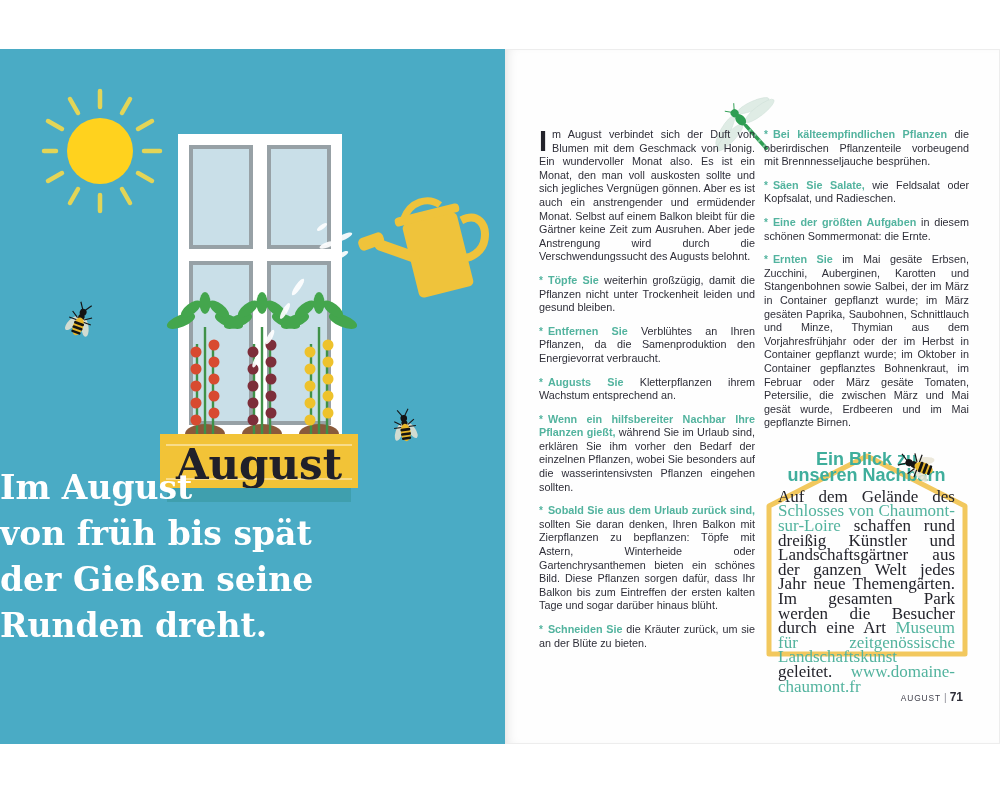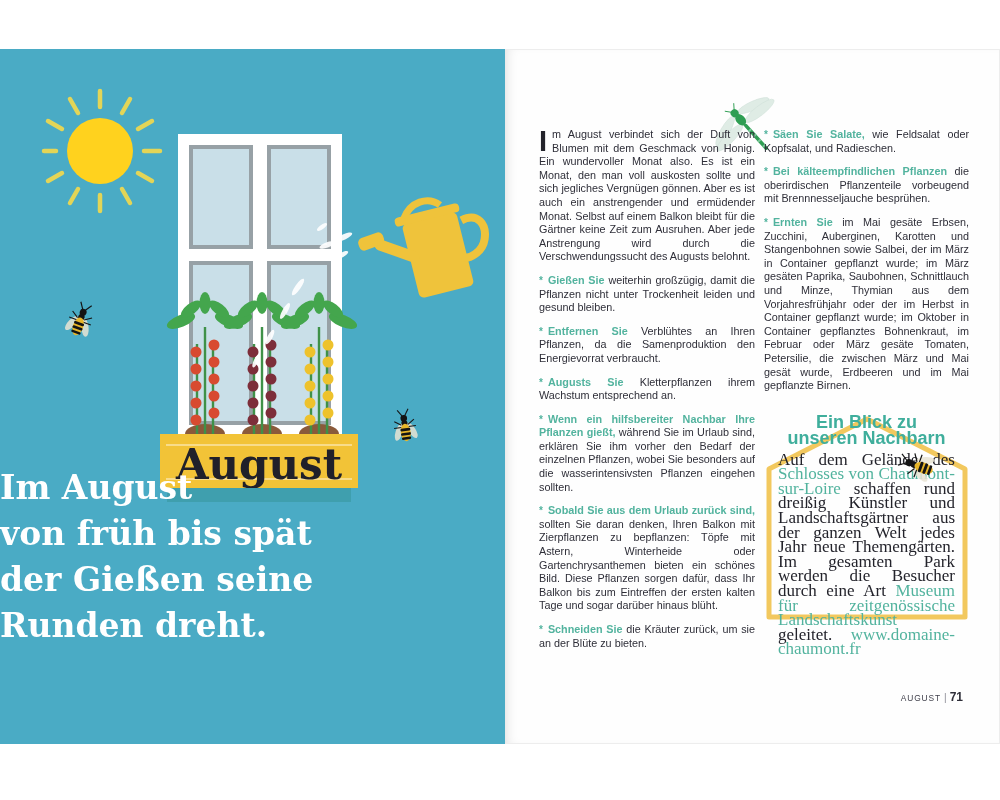--- a/index.html
+++ b/index.html
@@ -277,31 +277,32 @@
         </g>
       </g>
     </svg>
 
     <div class="columns">
 
       <div class="col1">
         <p class="body-par">
           <span class="dropcap">I</span><span>m August verbindet sich der Duft von Blumen mit dem Geschmack von Honig. Ein wundervoller Monat also. Es ist ein Monat, den man voll auskosten sollte und sich jegliches Vergnügen gönnen. Aber es ist auch ein anstrengender und ermüdender Monat. Selbst auf einem Balkon bleibt für die Gärtner keine Zeit zum Ausruhen. Aber jede Anstrengung wird durch die Verschwendungssucht des Augusts belohnt.</span>
         </p>
-        <p class="body-par"><span class="bm">*</span><span class="lead">Gießen Sie</span><span> weiterhin großzügig, damit die Pflanzen nicht unter Trockenheit leiden und gesund bleiben.</span></p>
+        <p class="body-par"><span class="bm">*</span><span class="lead">Töpfe Sie</span><span> weiterhin großzügig, damit die Pflanzen nicht unter Trockenheit leiden und gesund bleiben.</span></p>
         <p class="body-par"><span class="bm">*</span><span class="lead">Entfernen Sie</span><span> Verblühtes an Ihren Pflanzen, da die Samenproduktion den Energievorrat verbraucht.</span></p>
         <p class="body-par"><span class="bm">*</span><span class="lead">Augusts Sie</span><span> Kletterpflanzen ihrem Wachstum entsprechend an.</span></p>
         <p class="body-par"><span class="bm">*</span><span class="lead">Wenn ein hilfsbereiter Nachbar Ihre Pflanzen gießt,</span><span> während Sie im Urlaub sind, erklären Sie ihm vorher den Bedarf der einzelnen Pflanzen, wobei Sie besonders auf die wasserintensivsten Pflanzen eingehen sollten.</span></p>
         <p class="body-par"><span class="bm">*</span><span class="lead">Sobald Sie aus dem Urlaub zurück sind,</span><span> sollten Sie daran denken, Ihren Balkon mit Zierpflanzen zu bepflanzen: Töpfe mit Astern, Winterheide oder Gartenchrysanthemen bieten ein schönes Bild. Diese Pflanzen sorgen dafür, dass Ihr Balkon bis zum Eintreffen der ersten kalten Tage und sogar darüber hinaus blüht.</span></p>
         <p class="body-par"><span class="bm">*</span><span class="lead">Schneiden Sie</span><span> die Kräuter zurück, um sie an der Blüte zu bieten.</span></p>
       </div>
 
       <div class="col2">
+        <p class="body-par"><span class="bm">*</span><span class="lead">Bei kälteempfindlichen Pflanzen</span><span> die oberirdischen Pflanzenteile vorbeugend mit Brennnesseljauche besprühen.</span></p>
         <p class="body-par"><span class="bm">*</span><span class="lead">Säen Sie Salate,</span><span> wie Feldsalat oder Kopfsalat, und Radieschen.</span></p>
-        <p class="body-par"><span class="bm">*</span><span class="lead">Bei kälteempfindlichen Pflanzen</span><span> die oberirdischen Pflanzenteile vorbeugend mit Brennnesseljauche besprühen.</span></p>
+        <p class="body-par"><span class="bm">*</span><span class="lead">Eine der größten Aufgaben</span><span> in diesem schönen Sommermonat: die Ernte.</span></p>
         <p class="body-par"><span class="bm">*</span><span class="lead">Ernten Sie</span><span> im Mai gesäte Erbsen, Zucchini, Auberginen, Karotten und Stangenbohnen sowie Salbei, der im März in Container gepflanzt wurde; im März gesäten Paprika, Saubohnen, Schnittlauch und Minze, Thymian aus dem Vorjahresfrühjahr oder der im Herbst in Container gepflanzt wurde; im Oktober in Container gepflanztes Bohnenkraut, im Februar oder März gesäte Tomaten, Petersilie, die zwischen März und Mai gesät wurde, Erdbeeren und im Mai gepflanzte Birnen.</span></p>
 
         <div class="house-box">
           <svg class="house-outline" width="206" height="208" viewBox="0 0 206 208">
             <polygon points="103,5 201,55 201,203 5,203 5,55" fill="none" stroke="#f2c85e" stroke-width="5" stroke-linejoin="round"></polygon>
           </svg>
           <div class="box-title">
             <div>Ein Blick zu</div>
             <div>unseren Nachbarn</div>
           </div>

